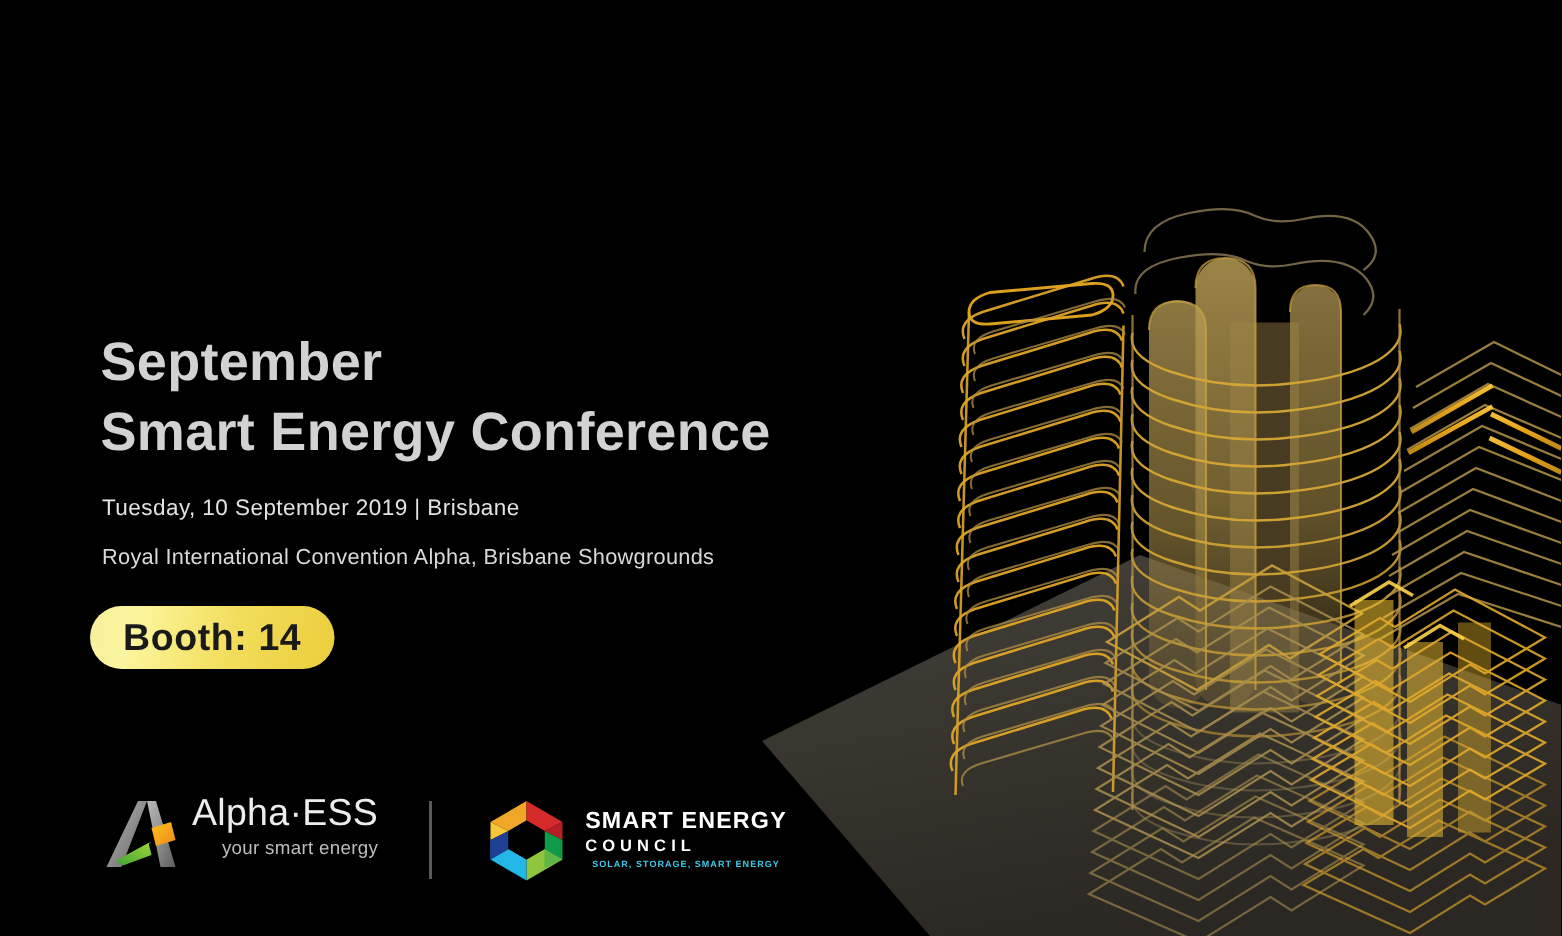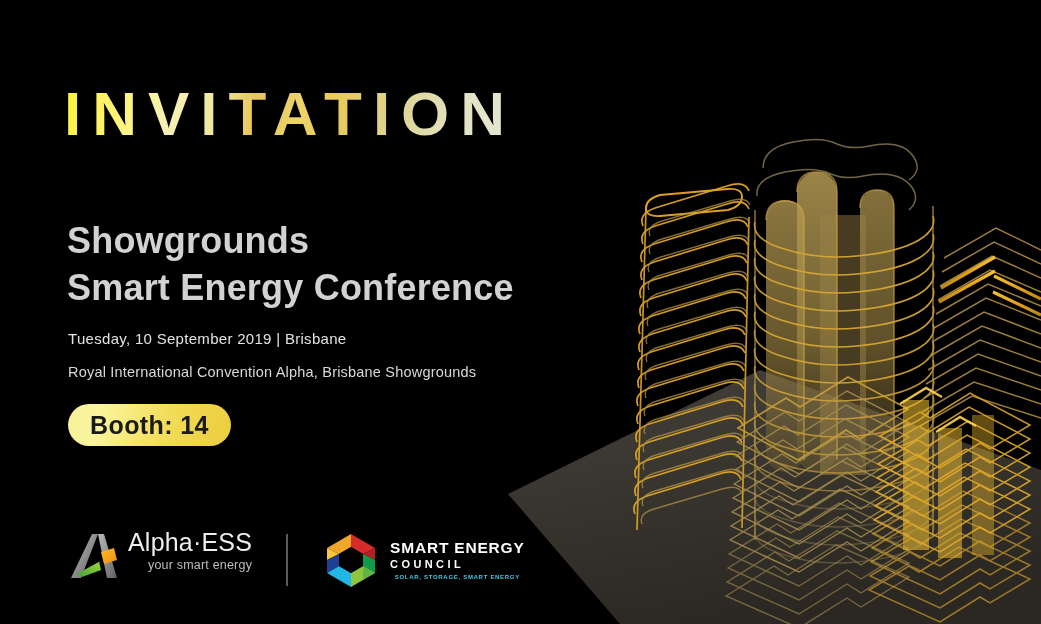--- a/index.html
+++ b/index.html
@@ -91,21 +91,21 @@
     top: 364px;
     font-size: 14.5px;
     font-weight: 400;
     color: #d9d9d9;
     letter-spacing: 0.2px;
     white-space: nowrap;
   }
 
   #booth-badge {
     position: absolute;
-    left: 68px;
+    left: 60px;
     top: 404px;
     height: 42px;
     min-width: 155px;
     border-radius: 21px;
     background: linear-gradient(105deg,
         #f7ef9a 0%,
         #fbf59f 18%,
         #f7ea7c 38%,
         #f2dd5c 58%,
         #efd54a 78%,
@@ -411,24 +411,23 @@
         <path d="M900,404 l26,-16 l16,9"></path>
         <path d="M936,432 l24,-15 l16,9"></path>
       </g>
 
       <rect x="560" y="0" width="481" height="120" fill="url(#fadeTop)" opacity="0.55"></rect>
     </g>
   </svg>
 
   <div class="content">
 
-    <div id="title-invitation">INVITATION</div>
 
     <div id="event-name">
-      <span>Showgrounds</span>
+      <span>September</span>
       <span class="line2">Smart Energy Conference</span>
     </div>
 
     <div id="event-date">Tuesday, 10 September 2019 | Brisbane</div>
 
     <div id="event-venue">Royal International Convention Alpha, Brisbane Showgrounds</div>
 
     <div id="booth-badge">
       <span id="booth-badge-label">Booth: 14</span>
     </div>

